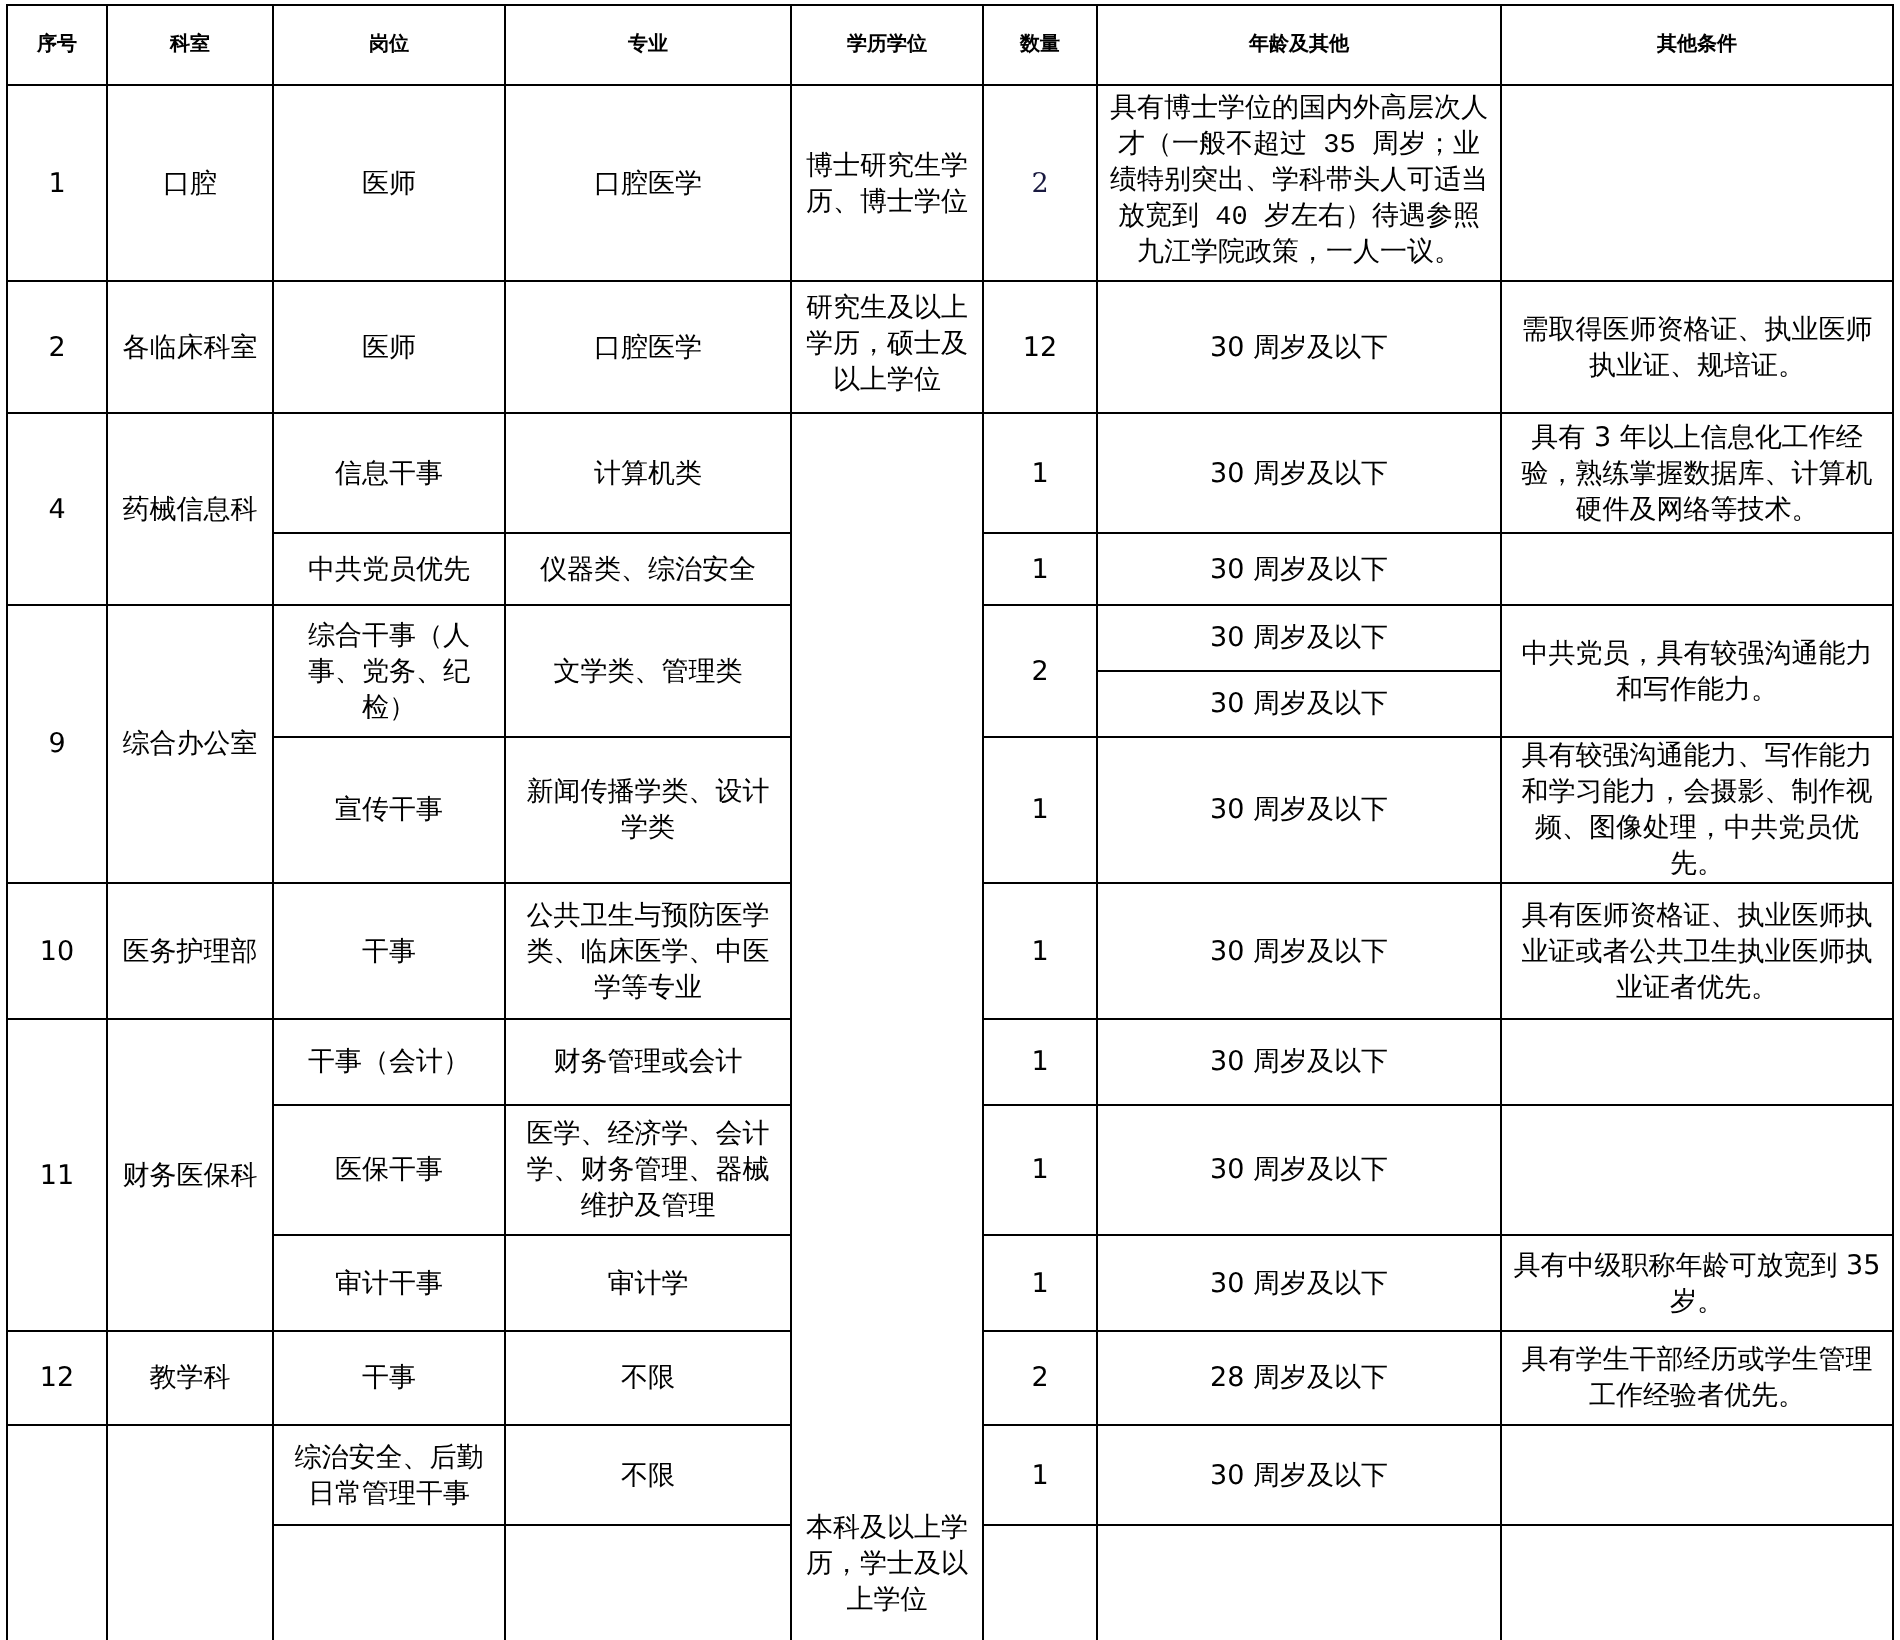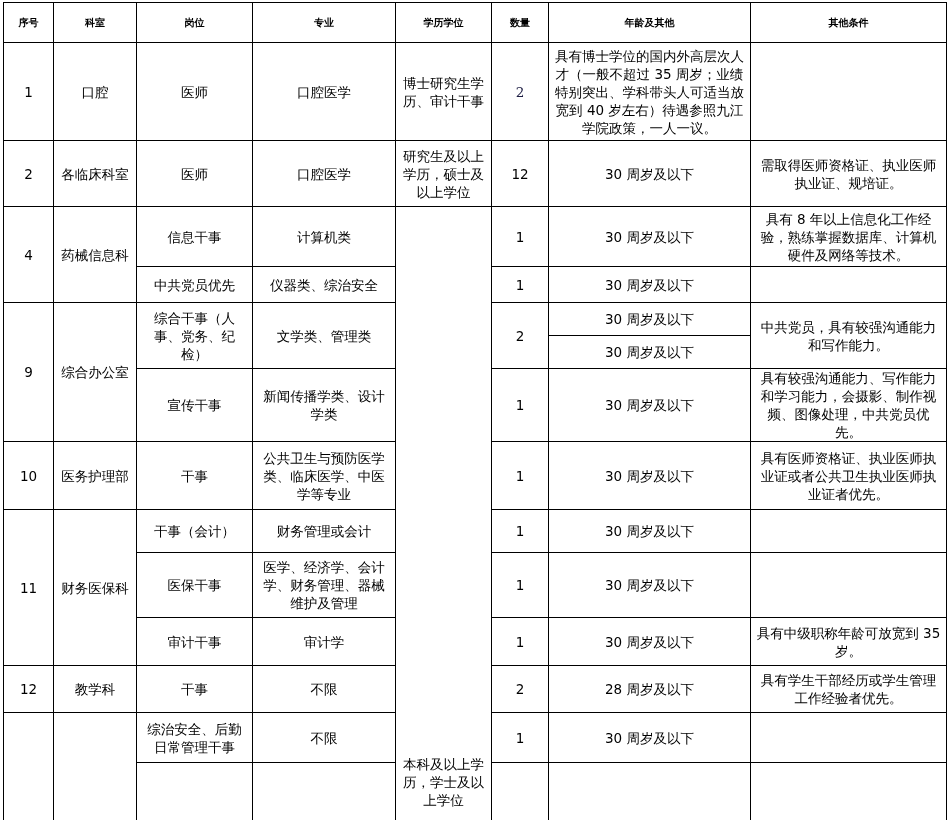--- a/index.html
+++ b/index.html
@@ -19,21 +19,21 @@
     line-height: 18px;
     font-weight: normal;
     overflow: hidden;
     word-break: break-all;
   }
   table.recruit th {
     font-weight: bold;
     font-size: 10px;
     height: 39px;
   }
-  td.left { text-align: right; padding-left: 4px; }
+  td.left { text-align: right; padding-left: 4px; font-family: Liberation Mono, monospace; }
   td.num { font-size: 12px; }
   td.serif-num { font-family: "DejaVu Serif", "Liberation Serif", serif; font-size: 13px; color: #1a1a40; }
   td.cond { text-align: right; }
 </style>
 </head>
 <body>
 
 <table class="recruit">
   <colgroup>
     <col style="width:50px">
@@ -57,21 +57,21 @@
       <th>其他条件</th>
     </tr>
   </thead>
   <tbody>
 
     <tr style="height:98px">
       <td class="num">1</td>
       <td>口腔</td>
       <td>医师</td>
       <td>口腔医学</td>
-      <td>博士研究生学历、审计干事</td>
+      <td>博士研究生学历、博士学位</td>
       <td class="serif-num">2</td>
       <td class="left">具有博士学位的国内外高层次人才（一般不超过 35 周岁；业绩特别突出、学科带头人可适当放宽到 40 岁左右）待遇参照九江学院政策，一人一议。</td>
       <td class="cond"></td>
     </tr>
 
     <tr style="height:66px">
       <td class="num">2</td>
       <td>各临床科室</td>
       <td>医师</td>
       <td>口腔医学</td>
@@ -82,21 +82,21 @@
     </tr>
 
     <tr style="height:60px">
       <td class="num" rowspan="2">4</td>
       <td rowspan="2">药械信息科</td>
       <td>信息干事</td>
       <td>计算机类</td>
       <td rowspan="12">本科及以上学历，学士及以上学位</td>
       <td class="num">1</td>
       <td>30 周岁及以下</td>
-      <td class="cond">具有 8 年以上信息化工作经验，熟练掌握数据库、计算机硬件及网络等技术。</td>
+      <td class="cond">具有 3 年以上信息化工作经验，熟练掌握数据库、计算机硬件及网络等技术。</td>
     </tr>
 
     <tr style="height:36px">
       <td>中共党员优先</td>
       <td>仪器类、综治安全</td>
       <td class="num">1</td>
       <td>30 周岁及以下</td>
       <td class="cond"></td>
     </tr>
 

